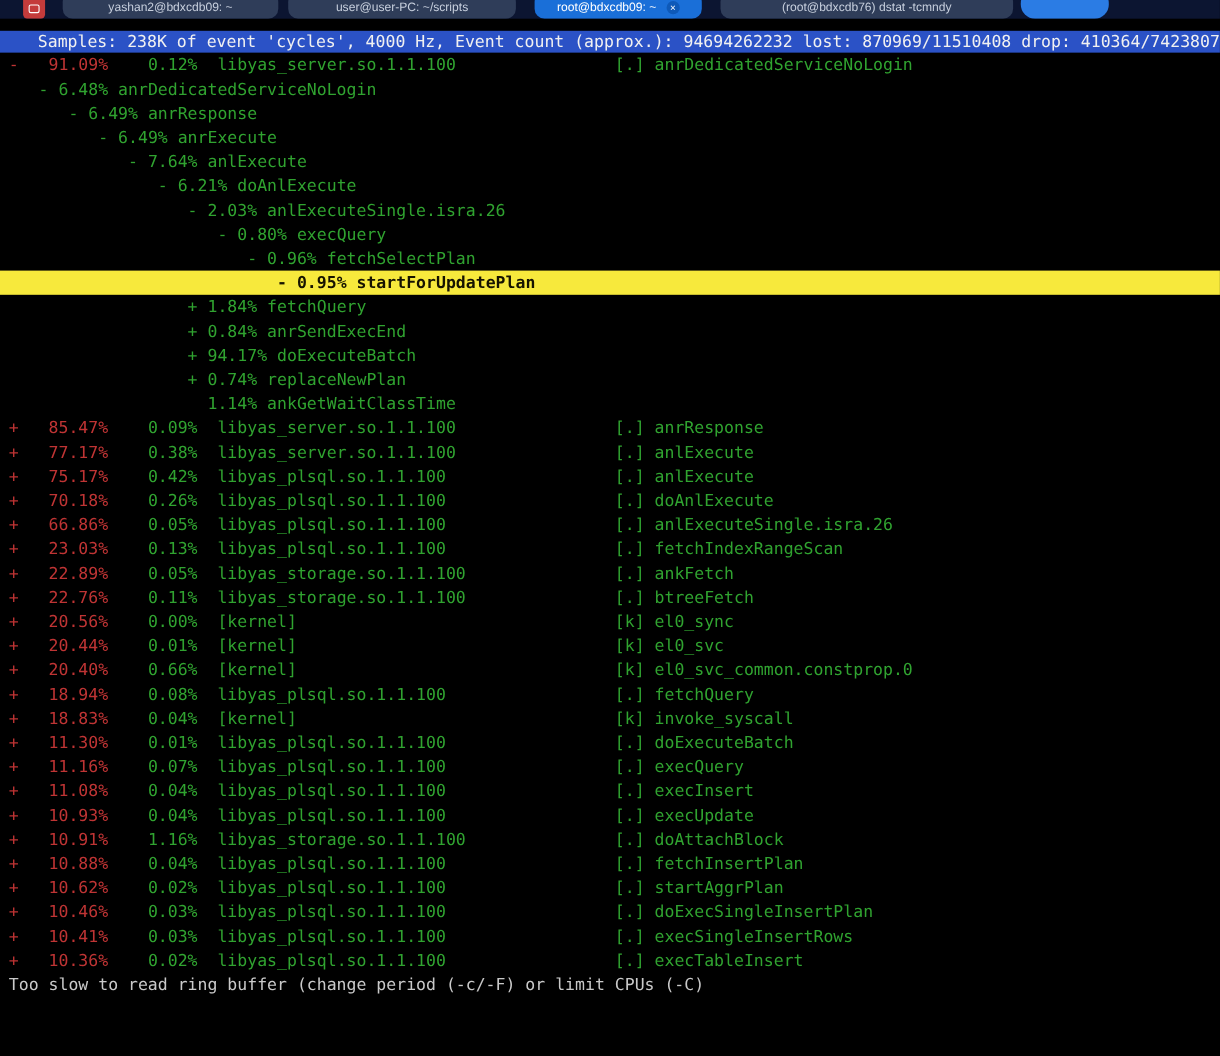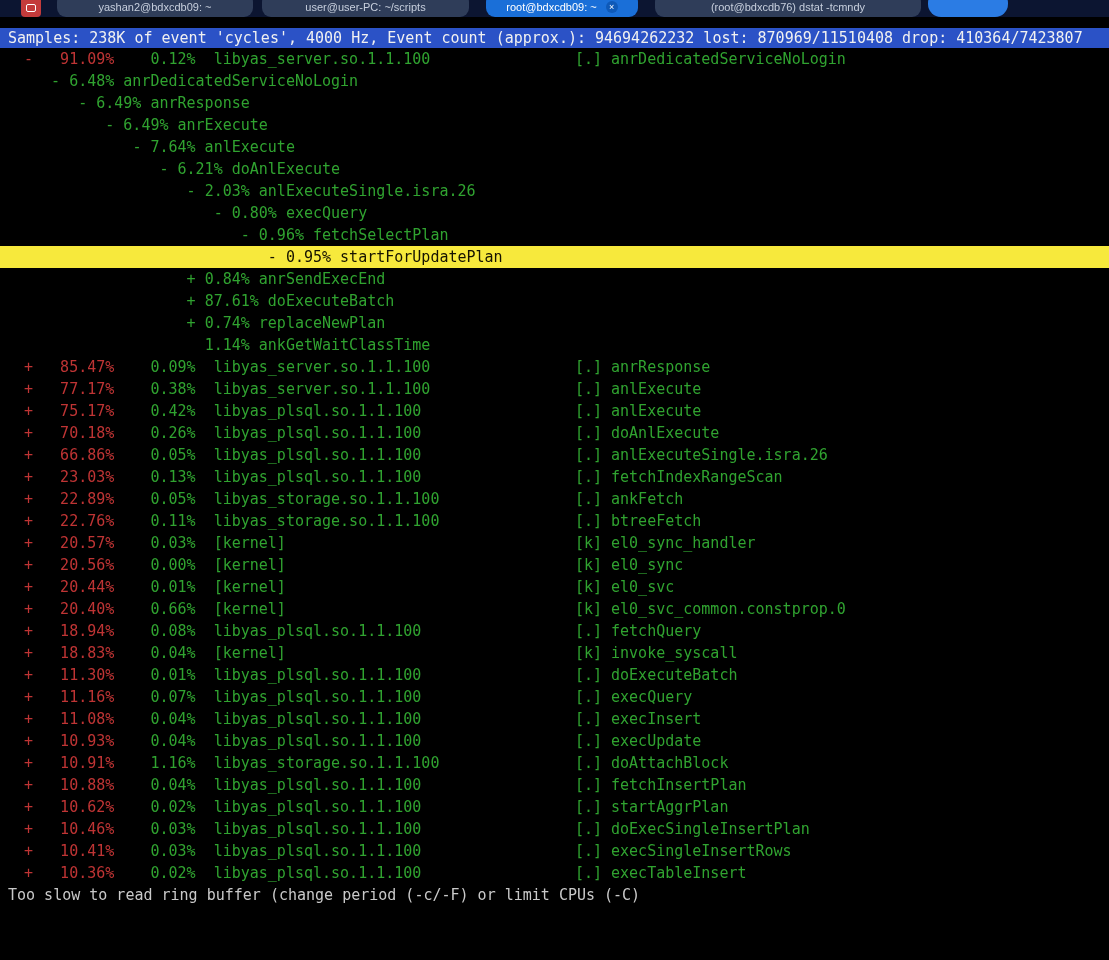--- a/index.html
+++ b/index.html
@@ -42,36 +42,36 @@
   .t4 { left: 655px; width: 266px; }
   .pill {
     position: absolute; left: 928px; top: -10px; width: 80px; height: 27px;
     border-radius: 13px; background: var(--pill-bg, #2b7ce4);
   }
 
   .gap { height: 11px; background: var(--term-bg, #000); }
 
   
   .perf-header {
-    background: var(--header-bg, #2b52c6); color: var(--header-fg, #f1f1f1);
+    background: var(--header-bg, #2b52c6); color: var(--header-fg, #f1f1f1); text-align: right;
   }
   .hline {
     font: 15px/20px "DejaVu Sans Mono", monospace;
     white-space: pre; padding-left: 8px;
   }
 
   
   .rows { background: var(--term-bg, #000); }
   .row {
     font: 15px/22px "DejaVu Sans Mono", monospace;
-    white-space: pre; height: 22px; padding-left: 24px;
+    white-space: pre; height: 22px; padding-left: 8px;
   }
   .c-red   { color: var(--red, #bf3434); }
   .c-green { color: var(--green, #30a330); }
-  .row.hl  { background: var(--highlight-bg, #f7e93c); font-weight: normal; }
+  .row.hl  { background: var(--highlight-bg, #f7e93c); font-weight: bold; }
   .row.hl span { color: var(--highlight-fg, #161300); }
 
   .status {
     color: var(--status-fg, #c9c9c9);
     font: 15px/22px "DejaVu Sans Mono", monospace;
     white-space: pre; padding-left: 8px;
   }
 </style>
 </head>
 <body>
@@ -106,33 +106,33 @@
       <div class="row"><span class="c-red">- </span><span class="c-red">  91.09%</span><span class="c-green">    0.12%  </span><span class="c-green">libyas_server.so.1.1.100                </span><span class="c-green">[.] </span><span class="c-green">anrDedicatedServiceNoLogin</span></div>
       <div class="row"><span class="c-green">   </span><span class="c-green">- </span><span class="c-green">6.48% anrDedicatedServiceNoLogin</span></div>
       <div class="row"><span class="c-green">      </span><span class="c-green">- </span><span class="c-green">6.49% anrResponse</span></div>
       <div class="row"><span class="c-green">         </span><span class="c-green">- </span><span class="c-green">6.49% anrExecute</span></div>
       <div class="row"><span class="c-green">            </span><span class="c-green">- </span><span class="c-green">7.64% anlExecute</span></div>
       <div class="row"><span class="c-green">               </span><span class="c-green">- </span><span class="c-green">6.21% doAnlExecute</span></div>
       <div class="row"><span class="c-green">                  </span><span class="c-green">- </span><span class="c-green">2.03% anlExecuteSingle.isra.26</span></div>
       <div class="row"><span class="c-green">                     </span><span class="c-green">- </span><span class="c-green">0.80% execQuery</span></div>
       <div class="row"><span class="c-green">                        </span><span class="c-green">- </span><span class="c-green">0.96% fetchSelectPlan</span></div>
       <div class="row hl"><span class="c-green">                           </span><span class="c-green">- </span><span class="c-green">0.95% startForUpdatePlan</span></div>
+      <div class="row"><span class="c-green">                  </span><span class="c-green">+ </span><span class="c-green">1.84% fetchQuery</span></div>
       <div class="row"><span class="c-green">                  </span><span class="c-green">+ </span><span class="c-green">0.84% anrSendExecEnd</span></div>
-      <div class="row"><span class="c-green">                  </span><span class="c-green">+ </span><span class="c-green">87.61% doExecuteBatch</span></div>
+      <div class="row"><span class="c-green">                  </span><span class="c-green">+ </span><span class="c-green">94.17% doExecuteBatch</span></div>
       <div class="row"><span class="c-green">                  </span><span class="c-green">+ </span><span class="c-green">0.74% replaceNewPlan</span></div>
       <div class="row"><span class="c-green">                  </span><span class="c-green">  </span><span class="c-green">1.14% ankGetWaitClassTime</span></div>
       <div class="row"><span class="c-red">+ </span><span class="c-red">  85.47%</span><span class="c-green">    0.09%  </span><span class="c-green">libyas_server.so.1.1.100                </span><span class="c-green">[.] </span><span class="c-green">anrResponse</span></div>
       <div class="row"><span class="c-red">+ </span><span class="c-red">  77.17%</span><span class="c-green">    0.38%  </span><span class="c-green">libyas_server.so.1.1.100                </span><span class="c-green">[.] </span><span class="c-green">anlExecute</span></div>
       <div class="row"><span class="c-red">+ </span><span class="c-red">  75.17%</span><span class="c-green">    0.42%  </span><span class="c-green">libyas_plsql.so.1.1.100                 </span><span class="c-green">[.] </span><span class="c-green">anlExecute</span></div>
       <div class="row"><span class="c-red">+ </span><span class="c-red">  70.18%</span><span class="c-green">    0.26%  </span><span class="c-green">libyas_plsql.so.1.1.100                 </span><span class="c-green">[.] </span><span class="c-green">doAnlExecute</span></div>
       <div class="row"><span class="c-red">+ </span><span class="c-red">  66.86%</span><span class="c-green">    0.05%  </span><span class="c-green">libyas_plsql.so.1.1.100                 </span><span class="c-green">[.] </span><span class="c-green">anlExecuteSingle.isra.26</span></div>
       <div class="row"><span class="c-red">+ </span><span class="c-red">  23.03%</span><span class="c-green">    0.13%  </span><span class="c-green">libyas_plsql.so.1.1.100                 </span><span class="c-green">[.] </span><span class="c-green">fetchIndexRangeScan</span></div>
       <div class="row"><span class="c-red">+ </span><span class="c-red">  22.89%</span><span class="c-green">    0.05%  </span><span class="c-green">libyas_storage.so.1.1.100               </span><span class="c-green">[.] </span><span class="c-green">ankFetch</span></div>
       <div class="row"><span class="c-red">+ </span><span class="c-red">  22.76%</span><span class="c-green">    0.11%  </span><span class="c-green">libyas_storage.so.1.1.100               </span><span class="c-green">[.] </span><span class="c-green">btreeFetch</span></div>
-      <div class="row"><span class="c-red">+ </span><span class="c-red">  20.57%</span><span class="c-green">    0.03%  </span><span class="c-green">[kernel]                                </span><span class="c-green">[k] </span><span class="c-green">el0_sync_handler</span></div>
       <div class="row"><span class="c-red">+ </span><span class="c-red">  20.56%</span><span class="c-green">    0.00%  </span><span class="c-green">[kernel]                                </span><span class="c-green">[k] </span><span class="c-green">el0_sync</span></div>
       <div class="row"><span class="c-red">+ </span><span class="c-red">  20.44%</span><span class="c-green">    0.01%  </span><span class="c-green">[kernel]                                </span><span class="c-green">[k] </span><span class="c-green">el0_svc</span></div>
       <div class="row"><span class="c-red">+ </span><span class="c-red">  20.40%</span><span class="c-green">    0.66%  </span><span class="c-green">[kernel]                                </span><span class="c-green">[k] </span><span class="c-green">el0_svc_common.constprop.0</span></div>
       <div class="row"><span class="c-red">+ </span><span class="c-red">  18.94%</span><span class="c-green">    0.08%  </span><span class="c-green">libyas_plsql.so.1.1.100                 </span><span class="c-green">[.] </span><span class="c-green">fetchQuery</span></div>
       <div class="row"><span class="c-red">+ </span><span class="c-red">  18.83%</span><span class="c-green">    0.04%  </span><span class="c-green">[kernel]                                </span><span class="c-green">[k] </span><span class="c-green">invoke_syscall</span></div>
       <div class="row"><span class="c-red">+ </span><span class="c-red">  11.30%</span><span class="c-green">    0.01%  </span><span class="c-green">libyas_plsql.so.1.1.100                 </span><span class="c-green">[.] </span><span class="c-green">doExecuteBatch</span></div>
       <div class="row"><span class="c-red">+ </span><span class="c-red">  11.16%</span><span class="c-green">    0.07%  </span><span class="c-green">libyas_plsql.so.1.1.100                 </span><span class="c-green">[.] </span><span class="c-green">execQuery</span></div>
       <div class="row"><span class="c-red">+ </span><span class="c-red">  11.08%</span><span class="c-green">    0.04%  </span><span class="c-green">libyas_plsql.so.1.1.100                 </span><span class="c-green">[.] </span><span class="c-green">execInsert</span></div>
       <div class="row"><span class="c-red">+ </span><span class="c-red">  10.93%</span><span class="c-green">    0.04%  </span><span class="c-green">libyas_plsql.so.1.1.100                 </span><span class="c-green">[.] </span><span class="c-green">execUpdate</span></div>
       <div class="row"><span class="c-red">+ </span><span class="c-red">  10.91%</span><span class="c-green">    1.16%  </span><span class="c-green">libyas_storage.so.1.1.100               </span><span class="c-green">[.] </span><span class="c-green">doAttachBlock</span></div>

